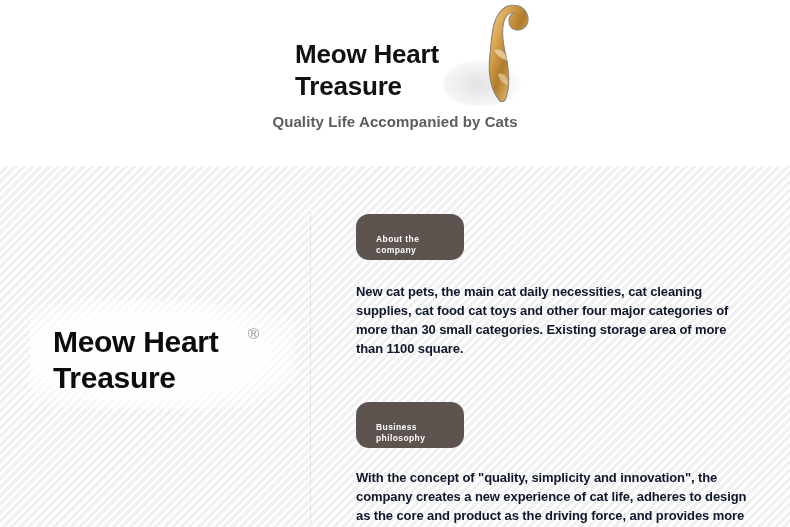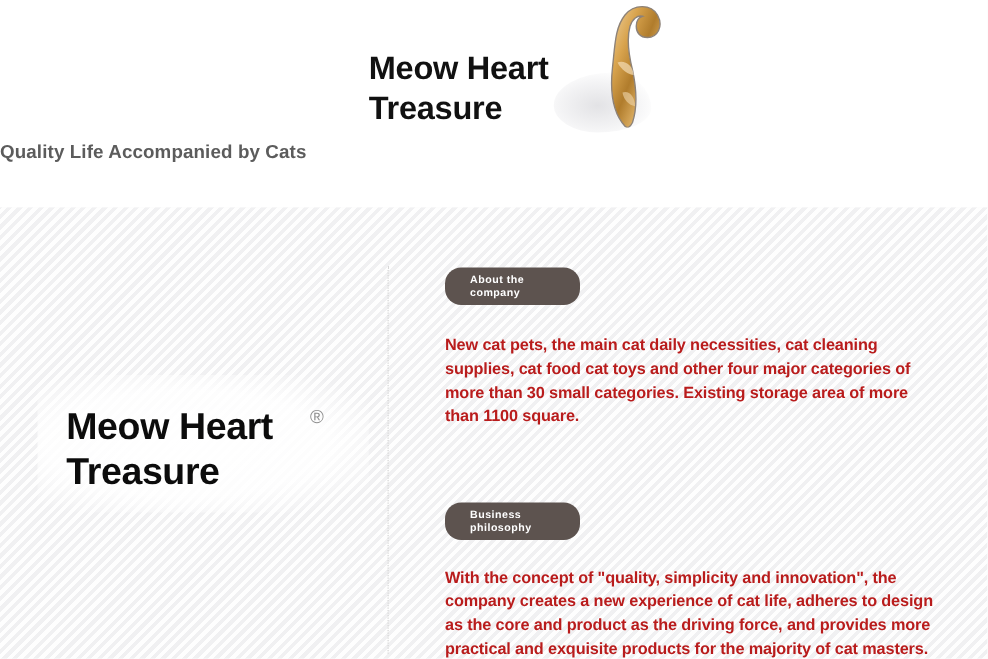--- a/index.html
+++ b/index.html
@@ -37,20 +37,21 @@
     line-height: 32px;
     color: #111111;
     letter-spacing: -0.2px;
     white-space: pre-line;
     z-index: 3;
   }
   .header-subtitle {
     position: absolute;
     left: 0; top: 113px;
     width: 790px;
+    text-align: center;
     font-size: 15px;
     font-weight: bold;
     color: #5c5c5c;
     letter-spacing: 0.1px;
     z-index: 3;
   }
   
   .cat-fluff {
     position: absolute;
     left: 443px; top: 58px;
@@ -137,36 +138,36 @@
     width: 410px;
     z-index: 2;
   }
   .section-1 { top: 214px; }
   .section-2 { top: 402px; }
 
   .badge {
     display: inline-block;
     background: #5d534f;
     border-radius: 13px;
-    padding: 4px 26px 4px 20px;
+    padding: 20px 26px 4px 20px;
     color: #ffffff;
     font-size: 8.5px;
     font-weight: bold;
     line-height: 11px;
     letter-spacing: 0.4px;
     white-space: pre-line;
     min-width: 62px;
   }
 
   .para {
     margin-top: 22px;
     font-size: 13px;
     font-weight: bold;
     line-height: 19px;
-    color: #b91c1c;
+    color: #0f172a;
     letter-spacing: -0.1px;
     width: 400px;
   }
   .section-2 .para { margin-top: 20px; }
 </style>
 </head>
 <body>
 
 <div id="page">
 

